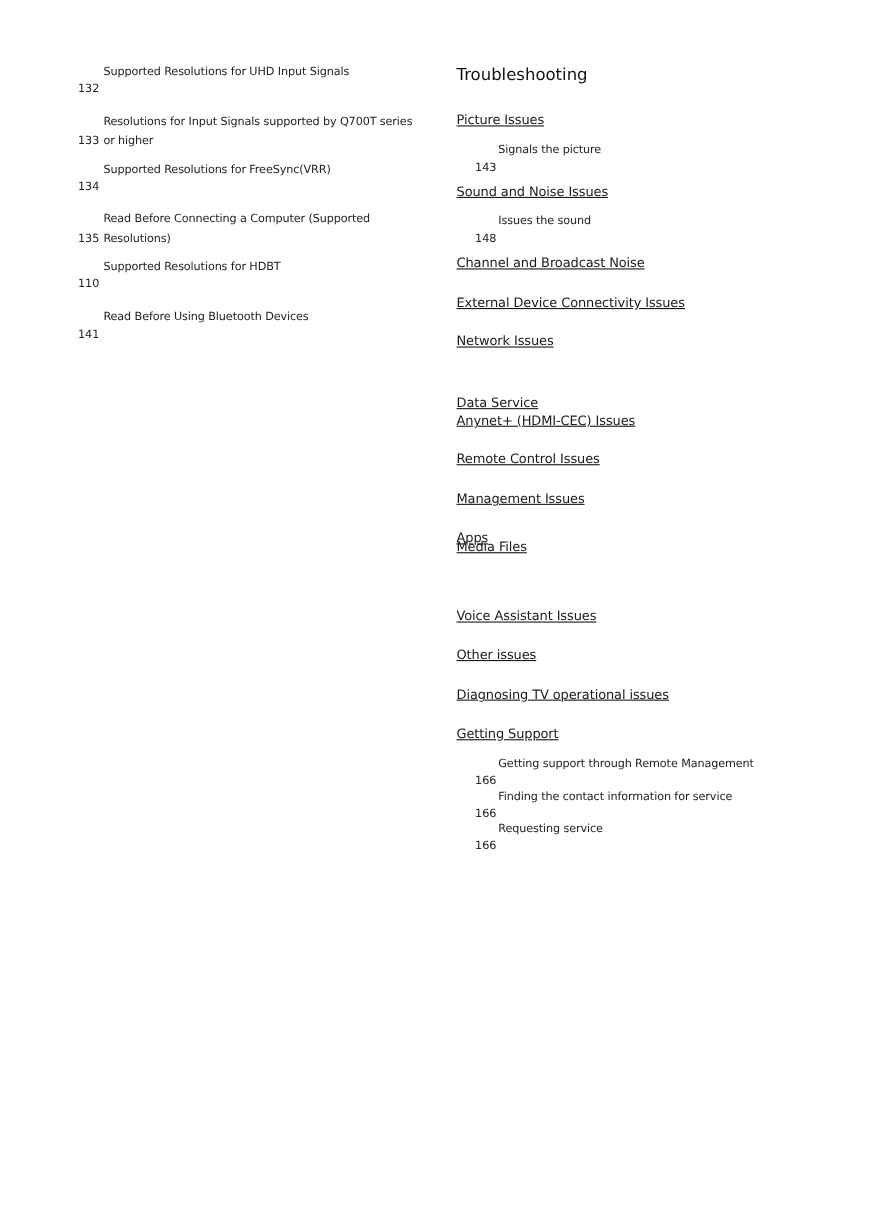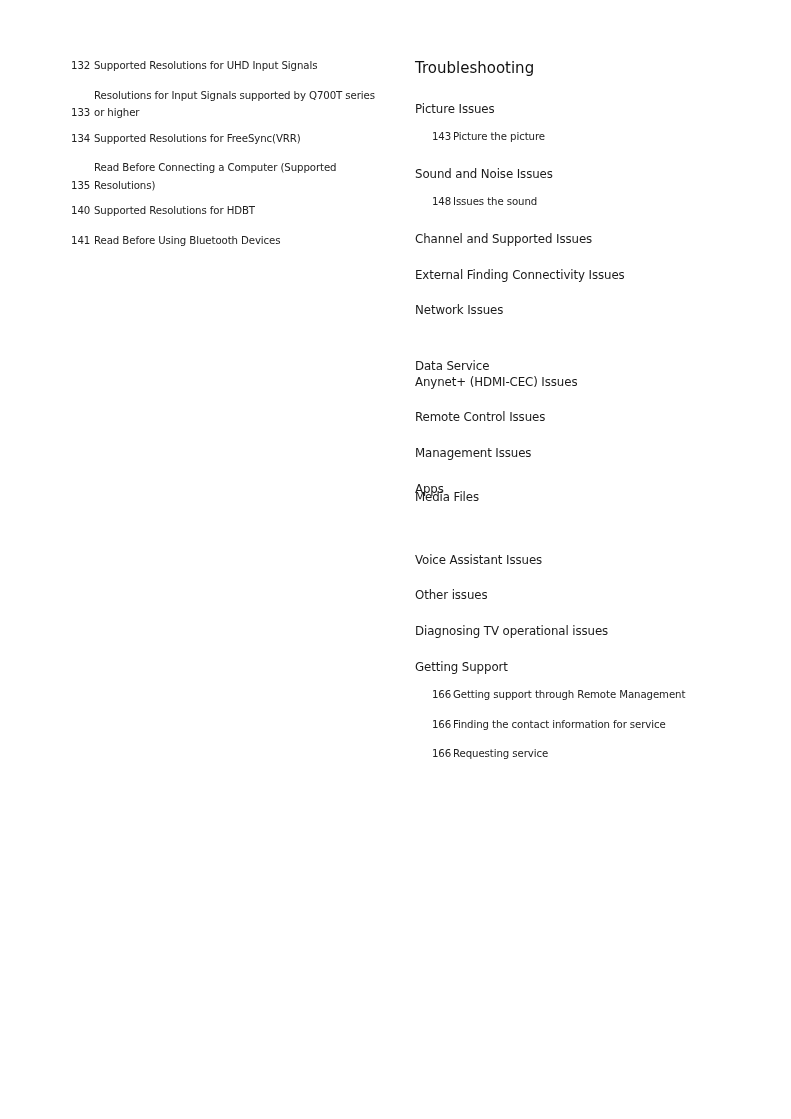--- a/index.html
+++ b/index.html
@@ -25,20 +25,21 @@
       display: flex;
       align-items: flex-start;
       font-size: 10.2px;
       line-height: 17.5px;
       color: #222;
       letter-spacing: -0.1px;
     }
     .toc-entry .num {
       width: 23px;
       flex: 0 0 23px;
+      margin-top: 16px;
     }
     .toc-entry .label {
       flex: 1;
     }
     .col-left .toc-entry {
       margin-bottom: 12px;
     }
     .col-left .toc-entry.two-line {
       margin-bottom: 8px;
       align-items: flex-end;
@@ -60,20 +61,21 @@
       white-space: nowrap;
     }
     .heading {
       position: absolute;
       left: 0;
       font-size: 11.8px;
       line-height: 16px;
       color: #1a1a1a;
       white-space: nowrap;
       letter-spacing: -0.1px;
+      text-decoration: underline;
     }
     .sub {
       position: absolute;
       left: 15px;
       white-space: nowrap;
       text-align: center;
     }
     .sub .num { width: 23px; flex: 0 0 23px; }
   </style>
 </head>
@@ -90,46 +92,46 @@
   </div>
   <div class="toc-entry">
     <span class="num">134</span>
     <span class="label">Supported Resolutions for FreeSync(VRR)</span>
   </div>
   <div class="toc-entry two-line">
     <span class="num">135</span>
     <span class="label">Read Before Connecting a Computer (Supported Resolutions)</span>
   </div>
   <div class="toc-entry">
-    <span class="num">140</span>
+    <span class="num">110</span>
     <span class="label">Supported Resolutions for HDBT</span>
   </div>
   <div class="toc-entry">
     <span class="num">141</span>
     <span class="label">Read Before Using Bluetooth Devices</span>
   </div>
 </div>
 
 <div class="col-right">
   <div class="section-title">Troubleshooting</div>
 
   <div class="heading" style="top:101px">Picture Issues</div>
   <div class="toc-entry sub" style="top:128px">
     <span class="num">143</span>
-    <span class="label">Picture the picture</span>
+    <span class="label">Signals the picture</span>
   </div>
 
   <div class="heading" style="top:166px">Sound and Noise Issues</div>
   <div class="toc-entry sub" style="top:193px">
     <span class="num">148</span>
     <span class="label">Issues the sound</span>
   </div>
 
-  <div class="heading" style="top:231px">Channel and Supported Issues</div>
-  <div class="heading" style="top:267px">External Finding Connectivity Issues</div>
+  <div class="heading" style="top:231px">Channel and Broadcast Noise</div>
+  <div class="heading" style="top:267px">External Device Connectivity Issues</div>
   <div class="heading" style="top:302px">Network Issues</div>
   <div class="heading" style="top:358px">Data Service</div>
   <div class="heading" style="top:374px">Anynet+ (HDMI-CEC) Issues</div>
   <div class="heading" style="top:409px">Remote Control Issues</div>
   <div class="heading" style="top:445px">Management Issues</div>
   <div class="heading" style="top:481px">Apps</div>
   <div class="heading" style="top:489px">Media Files</div>
   <div class="heading" style="top:552px">Voice Assistant Issues</div>
   <div class="heading" style="top:587px">Other issues</div>
   <div class="heading" style="top:623px">Diagnosing TV operational issues</div>

